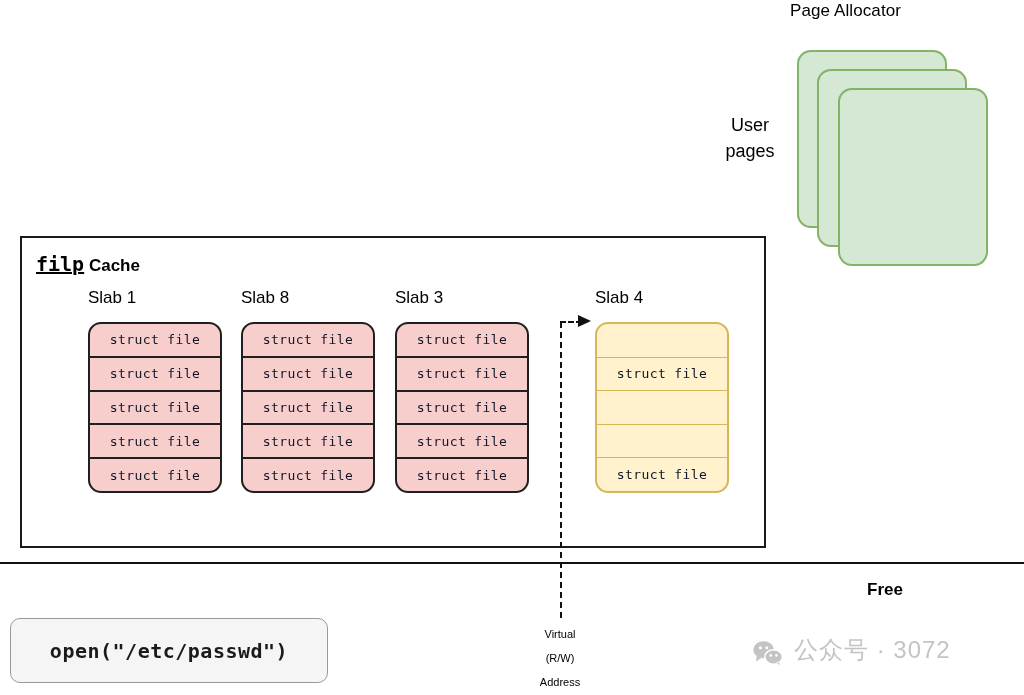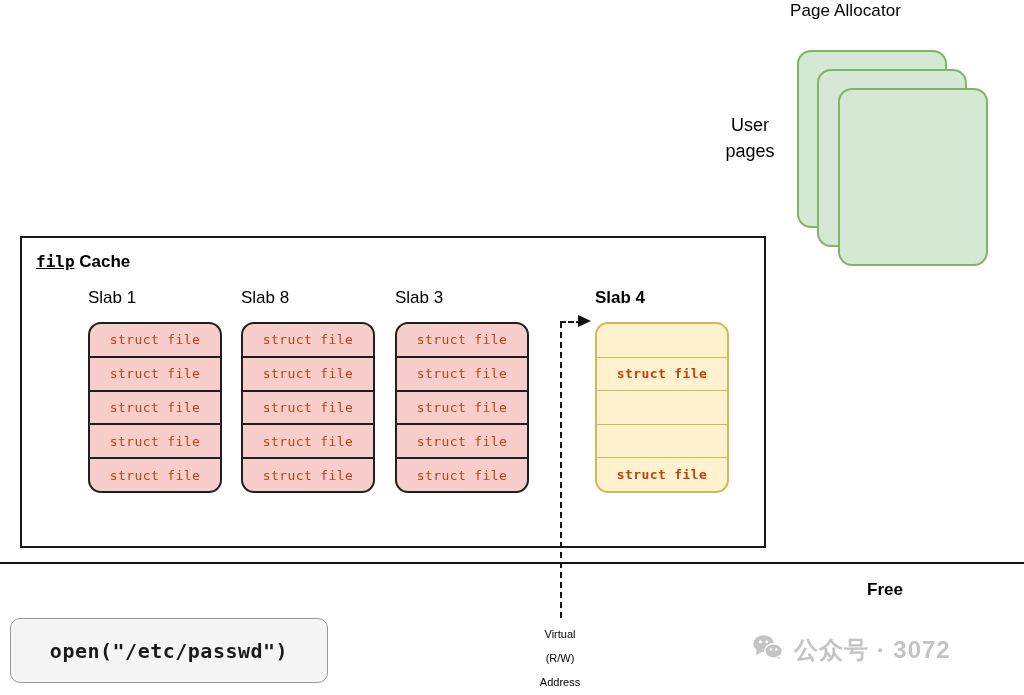--- a/index.html
+++ b/index.html
@@ -66,21 +66,21 @@
     position: absolute;
     left: 36px;
     top: 252px;
     font-size: 17px;
     font-weight: bold;
     white-space: nowrap;
   }
   .cache-title .mono {
     font-family: "DejaVu Sans Mono", "Liberation Mono", monospace;
     font-weight: bold;
-    font-size: 16px;
+    font-size: 20px;
     text-decoration: underline;
   }
 
   
   .slab-label {
     position: absolute;
     top: 288px;
     width: 134px;
     text-align: left;
     font-size: 17px;
@@ -104,30 +104,30 @@
     border: 2px solid #D6B656;
     background: #FFF2CC;
   }
   .slot {
     flex: 1 1 0;
     display: flex;
     align-items: center;
     justify-content: center;
     font-family: "DejaVu Sans Mono", "Liberation Mono", monospace;
     font-size: 13px;
-    color: #c2410c;
+    color: #0f172a;
     letter-spacing: 0.4px;
   }
   .slab.pink .slot + .slot { border-top: 2px solid #1f1f1f; }
   .slab.yellow .slot + .slot { border-top: 1.5px solid #D6B656; }
 
   .slab-1,  .label-1 { left: 88px;  }
   .slab-2,  .label-2 { left: 241px; }
   .slab-3,  .label-3 { left: 395px; }
-  .slab-4,  .label-4 { left: 595px; font-weight: bold; }
+  .slab-4,  .label-4 { left: 595px; }
 
   
   .dash-vert {
     position: absolute;
     left: 560px;
     top: 322px;
     width: 0;
     height: 296px;
     border-left: 2px dashed #111111;
   }
@@ -211,24 +211,23 @@
     font-size: 11px;
     line-height: 24px;
   }
 
   
   .watermark {
     position: absolute;
     left: 752px;
     top: 634px;
     display: flex;
-    align-items: flex-start;
+    align-items: flex-end;
     gap: 10px;
     color: #C4C4C4;
-    font-weight: bold;
   }
   .wechat-icon {
     width: 32px;
     height: 26px;
     position: relative;
     flex: 0 0 auto;
   }
   .watermark-text {
     font-size: 24px;
     color: #C4C4C4;

